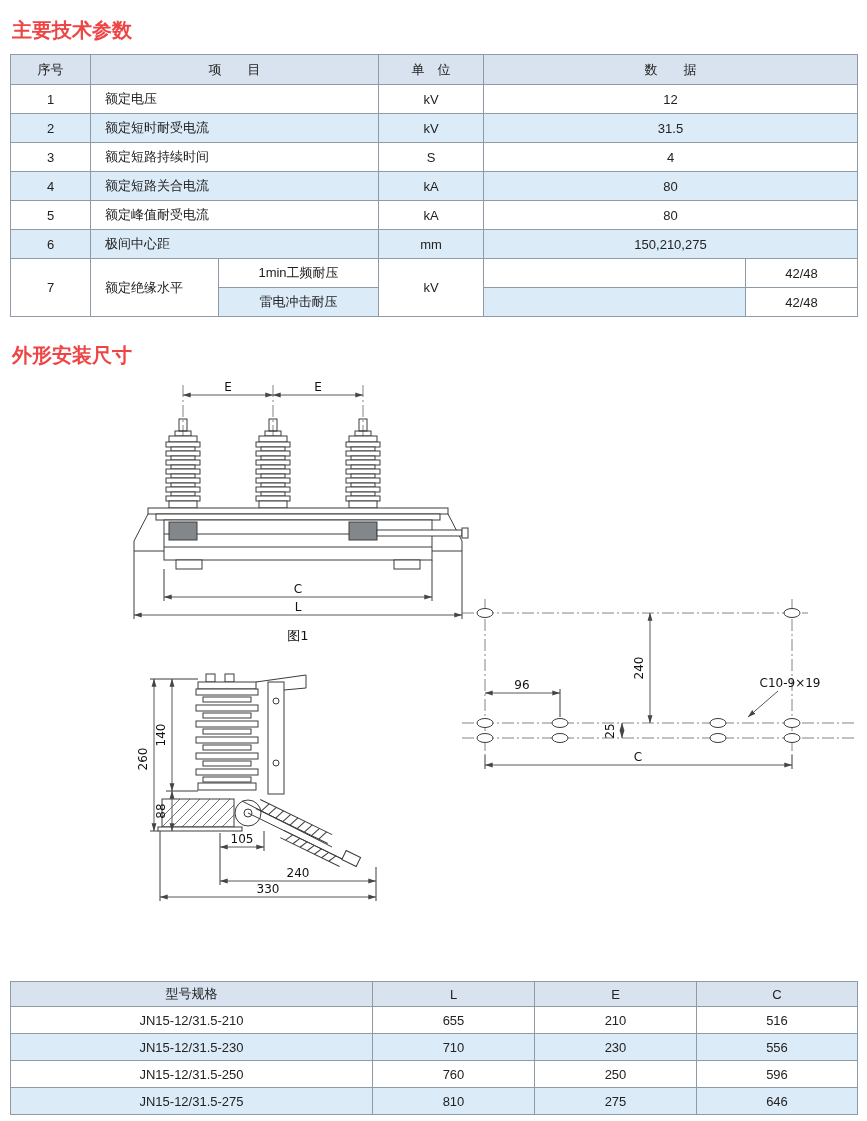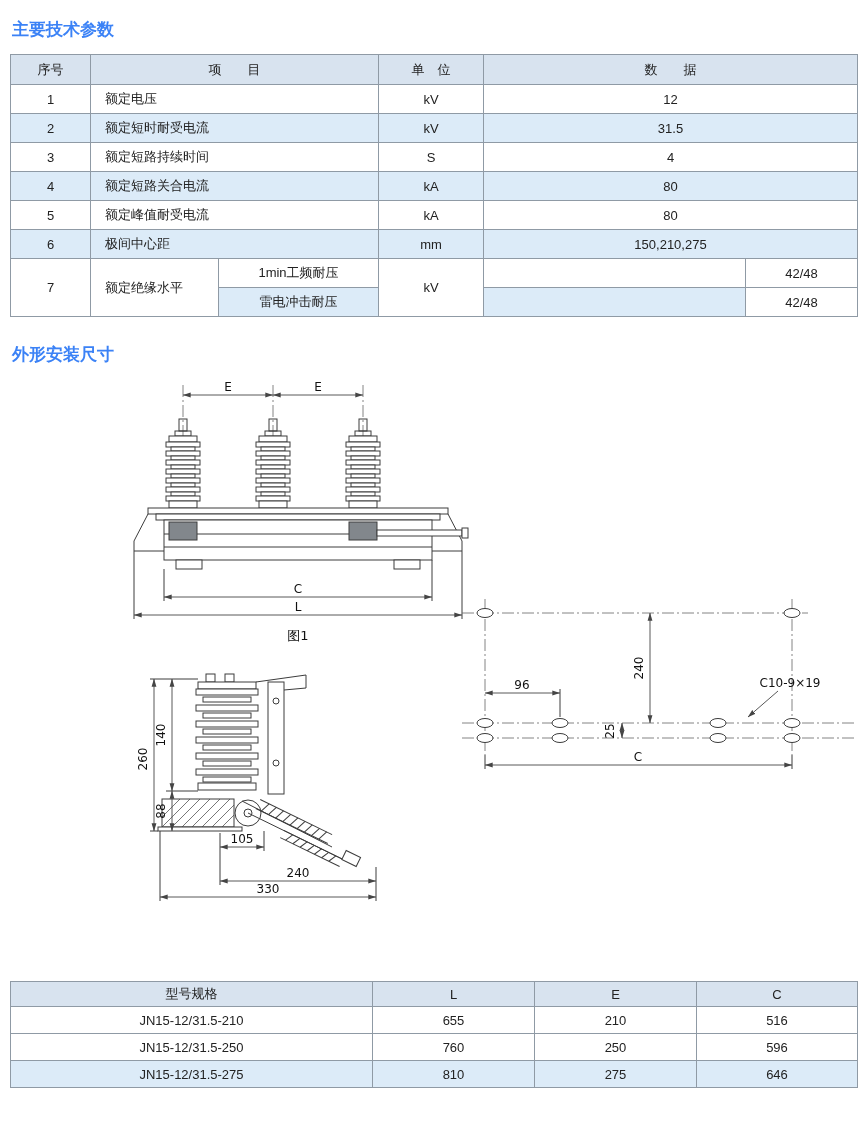--- a/index.html
+++ b/index.html
@@ -1,19 +1,19 @@
 <!DOCTYPE html>
 <html><head>
 <meta charset="utf-8">
 <style>
   *{margin:0;padding:0;box-sizing:border-box}
   html,body{background:#fff}
   body{width:867px;height:1121px;position:relative;padding:10px;
        font-family:"Liberation Sans","DejaVu Sans",sans-serif;color:#222}
-  h2.sec{font-size:17px;font-weight:bold;color:#3b82f6;margin:10px 0 14px 2px;line-height:20px}
+  h2.sec{font-size:20px;font-weight:bold;color:#ef4444;margin:10px 0 14px 2px;line-height:20px}
   h2.sec2{margin-top:28px}
   table{border-collapse:collapse;width:847px;table-layout:fixed;font-size:13px}
   th,td{border:1px solid #8f9aa5;text-align:center;font-weight:normal;padding:3px 20px;height:29px;overflow:hidden}
   .t1 thead th{background:#d8e3ef;height:30px}
   .t1 td.item{text-align:left;padding-left:14px}
   tr.stripe td,td.stripe-cell{background:#dcebf8}
   .t2 thead th{background:#d8e3ef;height:17px}
   .t2 td{height:27px}
   #drawings{position:relative;height:602px}
   #drawings svg{position:absolute;overflow:visible}
@@ -304,20 +304,26 @@
       <th>C</th>
     </tr>
   </thead>
   <tbody>
     <tr>
       <td>JN15-12/31.5-210</td>
       <td>655</td>
       <td>210</td>
       <td>516</td>
     </tr>
+    <tr class="stripe">
+      <td>JN15-12/31.5-230</td>
+      <td>710</td>
+      <td>230</td>
+      <td>556</td>
+    </tr>
     <tr>
       <td>JN15-12/31.5-250</td>
       <td>760</td>
       <td>250</td>
       <td>596</td>
     </tr>
     <tr class="stripe">
       <td>JN15-12/31.5-275</td>
       <td>810</td>
       <td>275</td>

